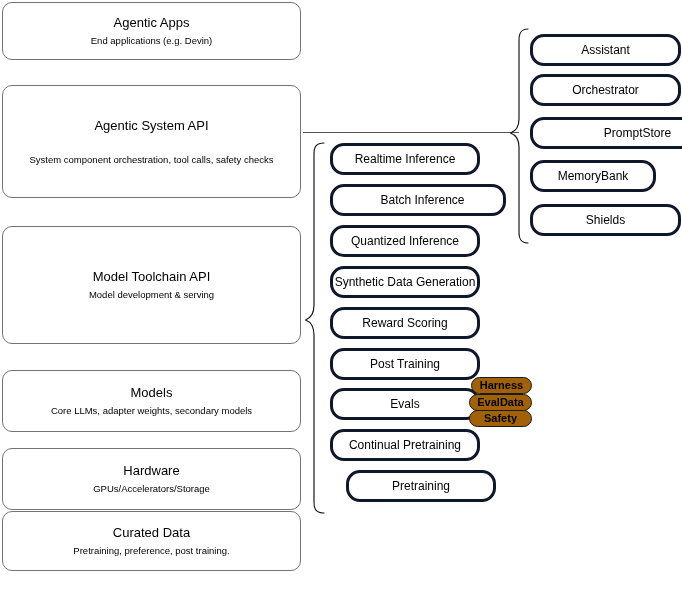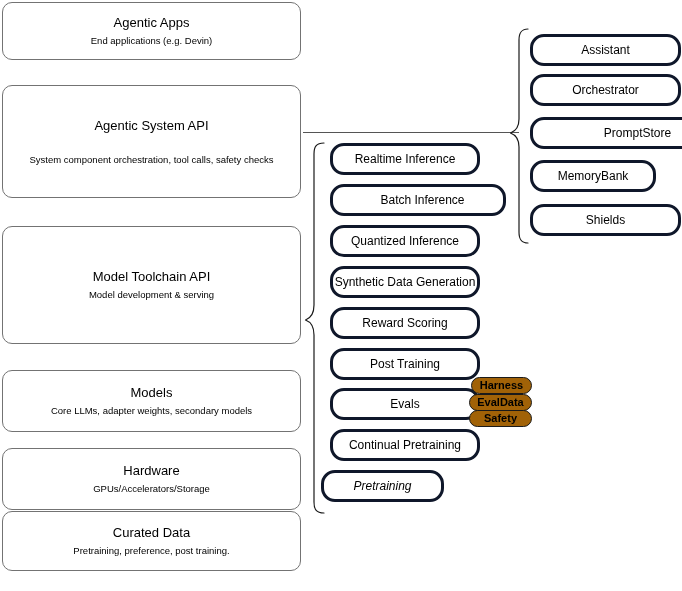--- a/index.html
+++ b/index.html
@@ -181,21 +181,21 @@
   </div>
 
   <div class="cap-box" style="left:330px; top:388px; width:150px; height:32px;">
     <div class="cap-label">Evals</div>
   </div>
 
   <div class="cap-box" style="left:330px; top:429px; width:150px; height:32px;">
     <div class="cap-label">Continual Pretraining</div>
   </div>
 
-  <div class="cap-box" style="left:321px; top:470px; width:123px; height:32px;font-style:italic;">
+  <div class="cap-box" style="left:346px; top:470px; width:150px; height:32px;">
     <div class="cap-label">Pretraining</div>
   </div>
 
   <div class="pill" style="left:471px; top:377px; width:61px; height:17px;">
     <div class="pill-label">Harness</div>
   </div>
 
   <div class="pill" style="left:469px; top:394px; width:63px; height:17px;">
     <div class="pill-label">EvalData</div>
   </div>

